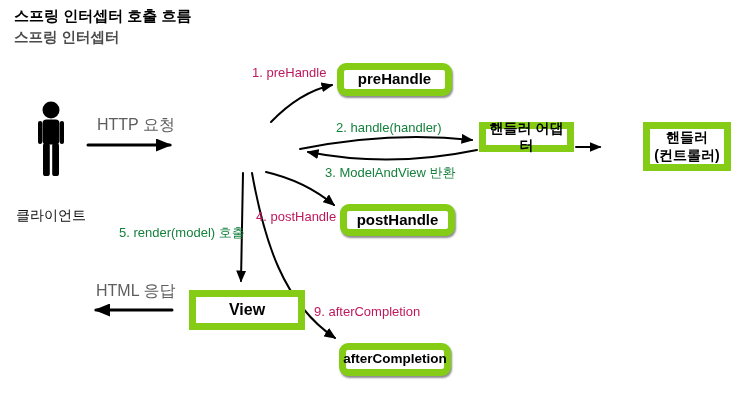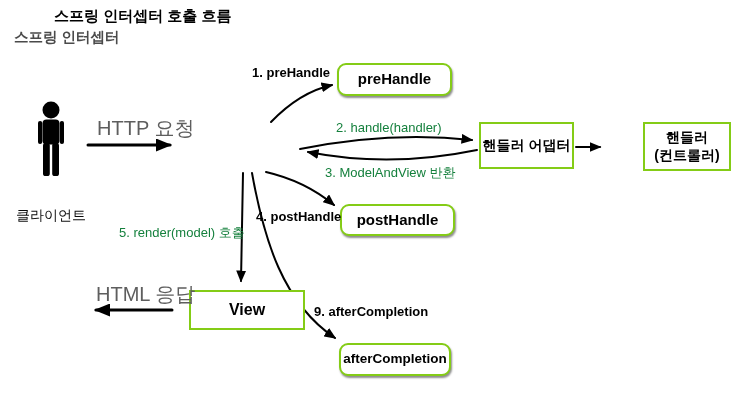--- a/index.html
+++ b/index.html
@@ -1,35 +1,35 @@
 <!DOCTYPE html>
 <html><head>
 <meta charset="utf-8">
 <style>
   html,body { margin:0; padding:0; background:#ffffff; }
   .stage {
     position:relative; width:738px; height:402px; background:#ffffff;
     font-family:"Liberation Sans","DejaVu Sans",sans-serif; overflow:hidden;
   }
   .title {
-    position:absolute; left:14px; top:7px; font-size:15px; font-weight:bold; color:#000;margin-left:40px;
+    position:absolute; left:14px; top:7px; font-size:15px; font-weight:bold; color:#000;
   }
   .subtitle {
     position:absolute; left:14px; top:28px; font-size:14.5px; font-weight:bold; color:#4a4a4a;
   }
   svg.layer { position:absolute; left:0; top:0; width:738px; height:402px; }
   .node {
-    position:absolute; background:#ffffff; border:2px solid #84cc16; box-sizing:border-box;
+    position:absolute; background:#ffffff; border:7px solid #84cc16; box-sizing:border-box;
     display:flex; flex-direction:column; align-items:center; justify-content:center;
     font-weight:bold; color:#000; text-align:center; line-height:1.25;
   }
   .rounded { border-radius:9px; box-shadow:1px 2px 2px rgba(0,0,0,0.45); }
   .elabel { position:absolute; font-size:13px; color:#15803d; white-space:nowrap; }
-  .elabel.bold { font-weight:bold; color:#000000; }
-  .big-label { position:absolute; font-size:20px; color:#5e5e5e; white-space:nowrap; }
+  .elabel.bold { font-weight:normal; color:#be185d; }
+  .big-label { position:absolute; font-size:16px; color:#5e5e5e; white-space:nowrap; }
   .client-label {
     position:absolute; left:16px; top:177px; width:70px; text-align:center;
     font-size:14px; color:#0a0a0a; font-weight:500;margin-top:30px;
   }
 </style>
 </head>
 <body>
 
 <div class="stage">
 
@@ -68,21 +68,21 @@
     </g>
   </svg>
 
   <div class="client-label">클라이언트</div>
 
 
   <div class="node rounded" style="left:337px;top:63px;width:115px;height:33px;font-size:15px;">
     <span>preHandle</span>
   </div>
 
-  <div class="node" style="left:479px;top:122px;width:95px;height:47px;font-size:14px;">
+  <div class="node" style="left:479px;top:122px;width:95px;height:30px;font-size:14px;">
     <span>핸들러 어댑터</span>
   </div>
 
   <div class="node" style="left:607px;top:122px;width:88px;height:49px;font-size:14px;margin-left:36px;">
     <span>핸들러</span>
     <span>(컨트롤러)</span>
   </div>
 
   <div class="node rounded" style="left:340px;top:204px;width:115px;height:32px;font-size:15px;">
     <span>postHandle</span>

